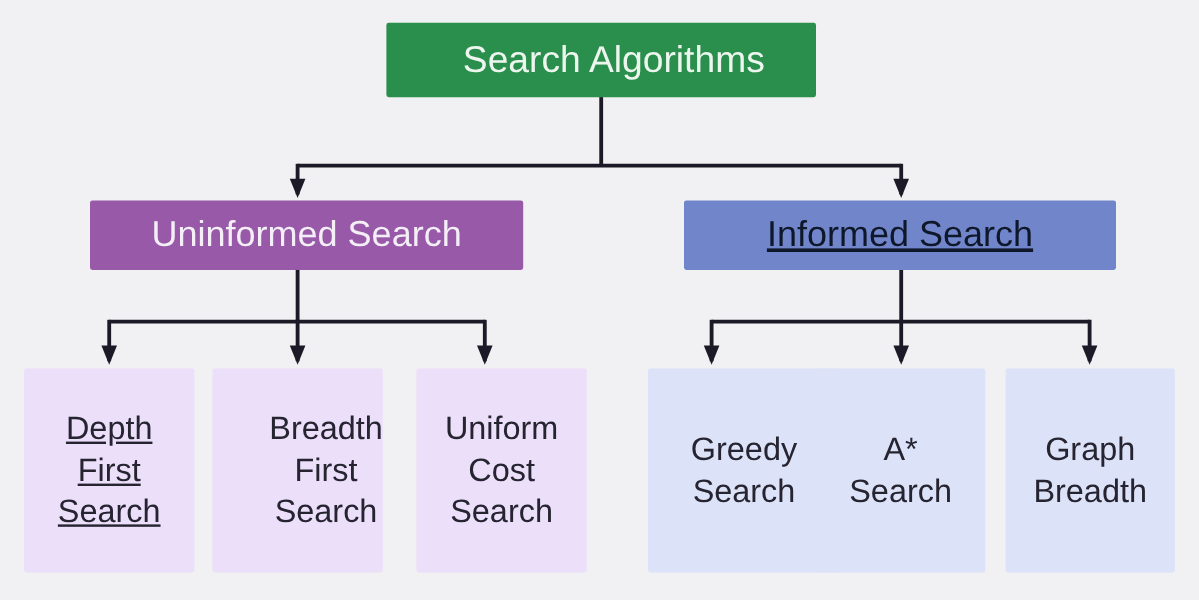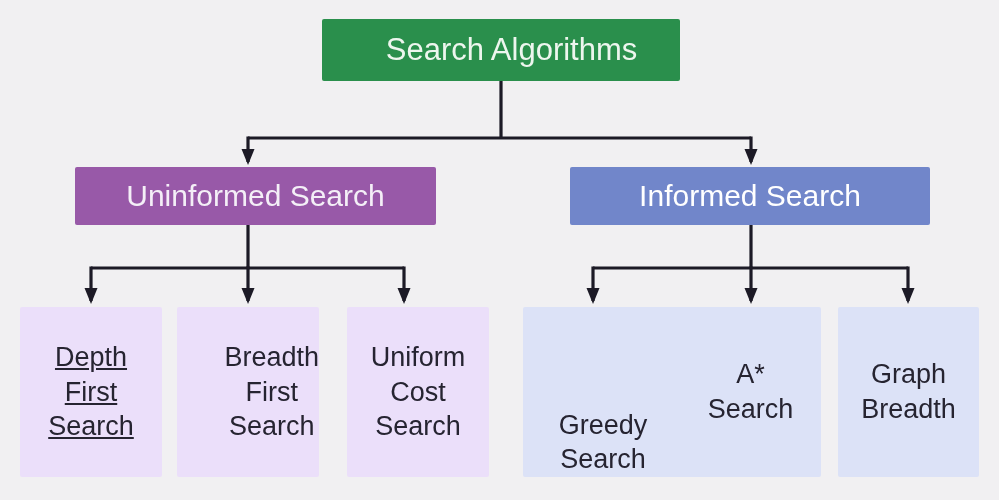--- a/index.html
+++ b/index.html
@@ -32,32 +32,32 @@
     left:322px;top:19px;width:358px;height:62px;
     background:#2a8f4c;color:#edf6ee;
     font-size:31px;font-weight:500;padding-left:21px;
   }
   
   .branch{
     top:167px;height:58px;
     color:#f4eff7;font-size:30px;font-weight:500;
   }
   .branch-uninformed{left:75px;width:361px;background:#9859a8;}
-  .branch-informed{left:570px;width:360px;background:#7186ca;color:#ffffff;}
+  .branch-informed{left:570px;width:360px;background:#7186ca;color:#0f172a;text-decoration:underline;}
   
   .leaf{
     top:307px;height:170px;
     color:#262431;font-size:27px;line-height:1.28;
   }
   .leaf-lavender{background:#ebdffa;}
   .leaf-blue{background:#dce2f7;}
   .leaf-dfs{left:20px;width:142px;text-decoration:underline;}
   .leaf-bfs{left:177px;width:142px;justify-content:flex-end;}
   .leaf-ucs{left:347px;width:142px;}
-  .leaf-greedy{left:523px;width:160px;align-items:flex-end;}
+  .leaf-greedy{left:540px;width:160px;}
   .leaf-astar{left:680px;width:141px;}
   .leaf-graph{left:838px;width:141px;}
 </style>
 </head>
 <body>
 
 <div id="canvas">
 
   <svg id="connectors" viewBox="0 0 999 500" xmlns="http://www.w3.org/2000/svg">
     <defs>

